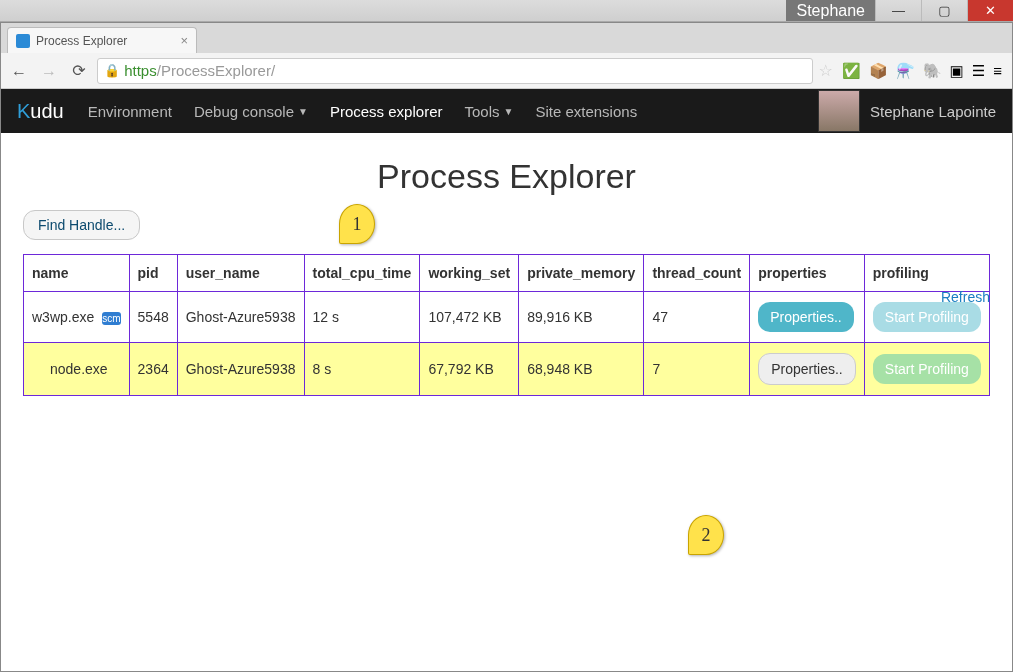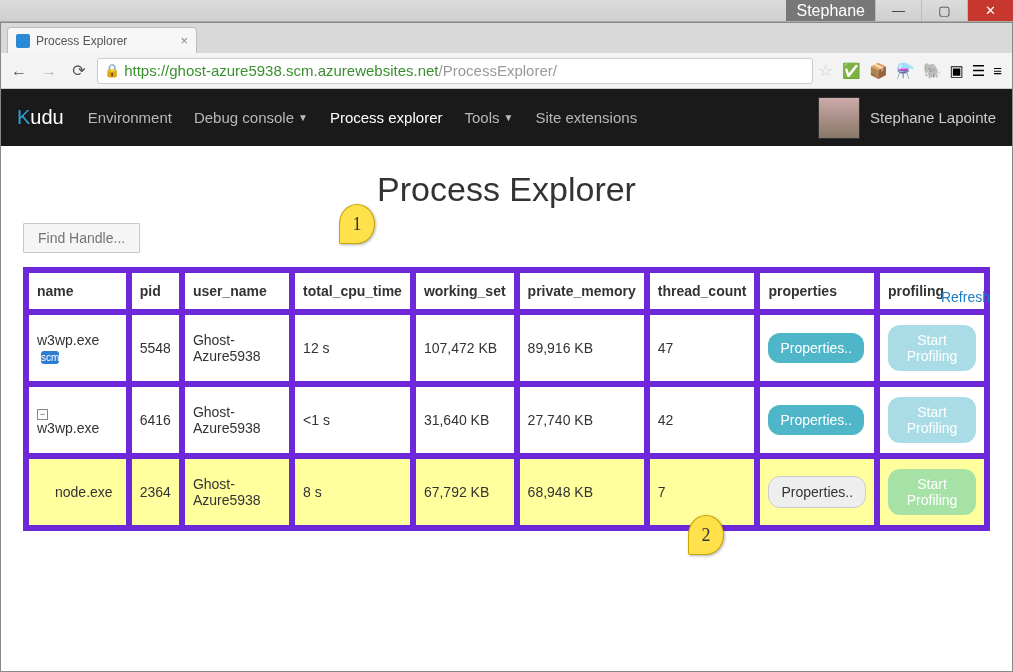--- a/index.html
+++ b/index.html
@@ -66,51 +66,51 @@
   }
   .lock{color:#5fa84a;margin-right:4px;font-size:13px;}
   .url-green{color:#3a8f2f;}
   .url-grey{color:#999;}
   .ext-icons{display:flex;gap:8px;align-items:center;padding:0 4px;}
   .ext-icons span{font-size:15px;}
   .star{color:#ccc;}
   
   .page { flex:1; background:#fff; position:relative; overflow:hidden;}
   .navbar {
-    height:57px; background:#1a1a1a; color:#b8b8b8;
+    height:44px; background:#1a1a1a; color:#b8b8b8;
     display:flex; align-items:center; padding:0 16px; font-size:15px;
   }
   .brand { font-size:20px; font-weight:300; margin-right:24px;}
   .brand .k{color:#2f9ed8;}
   .brand .rest{color:#fff;}
   .navlink { margin-right:22px; cursor:pointer; display:flex; align-items:center; gap:4px;}
   .navlink.active{color:#fff;}
   .caret{font-size:10px;}
   .nav-spacer{flex:1;}
   .avatar{width:42px;height:42px;background:linear-gradient(#caa,#876);border:1px solid #333;margin-right:10px;}
   .username{color:#ccc;}
   h1.title {
     text-align:center; font-weight:400; font-size:34px; color:#333;
     margin:24px 0 14px;
   }
   .find-btn {
     margin-left:22px; padding:6px 14px; font-size:14px;
-    background:#f5f5f5; border:1px solid #c8c8c8; border-radius:1px;
-    color:#737373;
+    background:#f5f5f5; border:1px solid #c8c8c8; border-radius:12px;
+    color:#0c4a6e;
   }
   .refresh {
     position:absolute; right:22px; color:#1b7ec2; font-size:14px;
     top: 200px;
   }
   table.proc {
     margin:14px 22px 0; border-collapse:collapse; width:calc(100% - 44px);
     font-size:14px; color:#333;
   }
   table.proc th, table.proc td {
-    border:6px solid #6d28d9; padding:10px 8px; text-align:left;
+    border:1px solid #6d28d9; padding:10px 8px; text-align:left;
     vertical-align:middle;
     margin-top:39px;
   }
   table.proc th { font-weight:700; color:#333; background:#fff;}
   tr.hl td { background:#ffff9e; }
   .scm-badge{
     display:inline-block;background:#2f7dd1;color:#fff;font-size:10px;
     padding:1px 0;border-radius:3px;margin-left:4px;vertical-align:middle;
   }
   .tree-toggle{
@@ -159,21 +159,20 @@
     </div>
   </div>
 
   <div class="toolbar">
     <div class="nav-btn">←</div>
     <div class="nav-btn disabled">→</div>
     <div class="nav-btn">⟳</div>
     <div class="omnibox">
       <span class="lock">🔒</span>
       <span class="url-green">https</span>
-      <span class="url-green">://ghost-azure5938.scm.azurewebsites.net</span>
       <span class="url-grey">/ProcessExplorer/</span>
     </div>
     <span class="star">☆</span>
     <div class="ext-icons">
       <span>✅</span>
       <span>📦</span>
       <span>⚗️</span>
       <span>🐘</span>
       <span>▣</span>
       <span>☰</span>
@@ -231,34 +230,20 @@
           </td>
           <td>5548</td>
           <td>Ghost-Azure5938</td>
           <td>12 s</td>
           <td>107,472 KB</td>
           <td>89,916 KB</td>
           <td>47</td>
           <td><button class="btn-teal">Properties..</button></td>
           <td><button class="btn-prof">Start Profiling</button></td>
         </tr>
-        <tr>
-          <td>
-            <span class="tree-toggle">−</span>
-            <span>w3wp.exe</span>
-          </td>
-          <td>6416</td>
-          <td>Ghost-Azure5938</td>
-          <td>&lt;1 s</td>
-          <td>31,640 KB</td>
-          <td>27,740 KB</td>
-          <td>42</td>
-          <td><button class="btn-teal">Properties..</button></td>
-          <td><button class="btn-prof">Start Profiling</button></td>
-        </tr>
         <tr class="hl">
           <td>
             <span class="indent">node.exe</span>
           </td>
           <td>2364</td>
           <td>Ghost-Azure5938</td>
           <td>8 s</td>
           <td>67,792 KB</td>
           <td>68,948 KB</td>
           <td>7</td>

